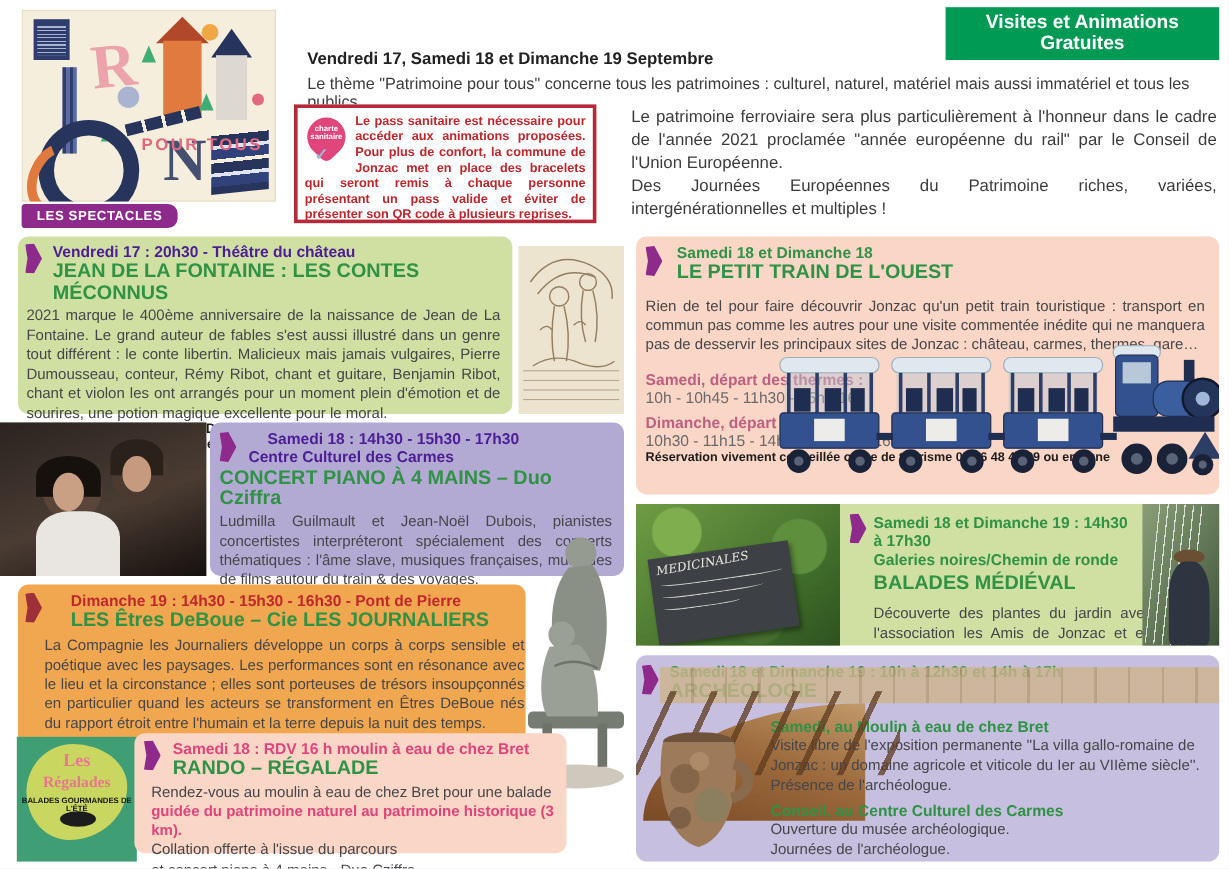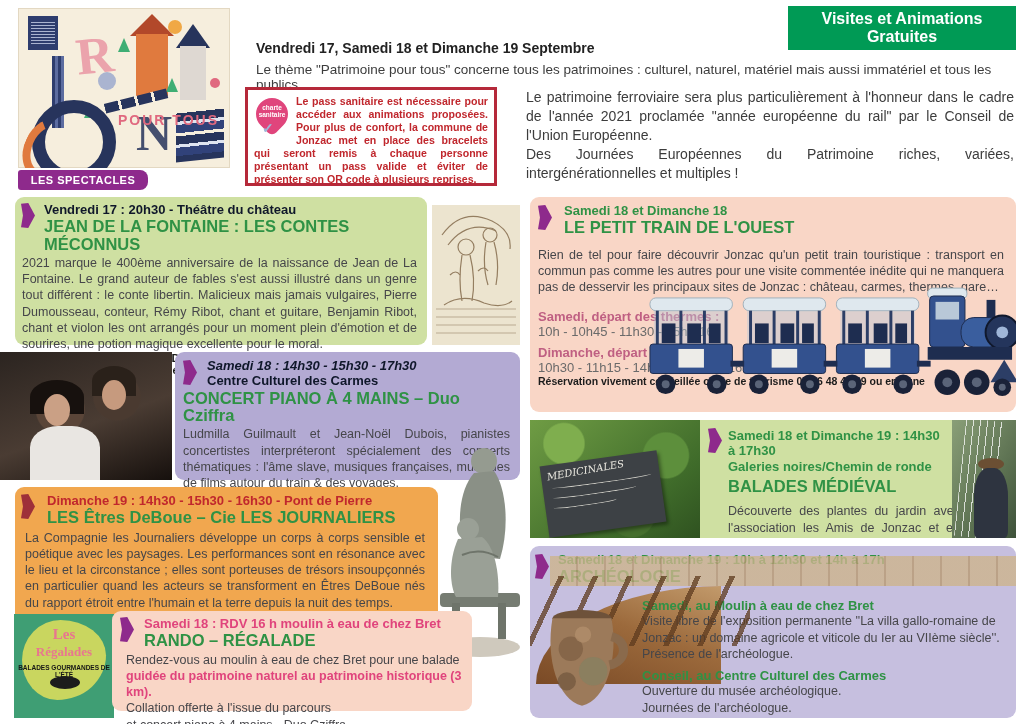--- a/index.html
+++ b/index.html
@@ -51,32 +51,32 @@
 
   .intro{left:526px;top:88px;width:488px;font-size:14px;line-height:1.35;text-align:justify;color:#3c3c3c;}
   .intro p{margin:0;}
 
   
   .card{border-radius:9px;box-sizing:border-box;}
   .arrow-icon{position:absolute;width:14px;height:25px;background:#8e2a8c;
      clip-path:polygon(0 3%,52% 0,100% 50%,52% 100%,0 97%,14% 50%);}
   .arrow-red{background:#9e3039;}
   .evt-head{font-size:13px;font-weight:bold;line-height:1.18;}
-  .purple{color:#0f172a;} .greenh{color:#2f9245;} .redh{color:#c0272d;} .pinkh{color:#e0447c;}
+  .purple{color:#4c1d95;} .greenh{color:#2f9245;} .redh{color:#c0272d;} .pinkh{color:#e0447c;}
   .evt-title{font-size:16.5px;font-weight:bold;color:#2f9245;line-height:1.05;margin-top:1px;}
   .evt-body{font-size:12.5px;line-height:1.3;text-align:justify;color:#46464a;}
   .evt-note{font-size:11.5px;font-weight:bold;color:#1c1c1c;}
   .evt-booking{font-size:10.5px;font-weight:bold;color:#1c1c1c;}
   .rose{color:#bf5f82;font-weight:bold;font-size:13px;}
   .times{font-size:13px;color:#6a6a6a;}
 
   .card-fontaine{left:15px;top:197px;width:412px;height:148px;background:#cfe0a2;padding:5px 10px 0 7px;}
   .card-concert{left:175px;top:352px;width:345px;height:128px;background:#b3aad3;padding:6px 10px 0 8px;}
   .photo-duo{left:0px;top:352px;width:172px;height:128px;}
-  .card-deboue{left:15px;top:487px;width:423px;height:154px;background:#f1a74f;padding:6px 10px 0 10px;}
+  .card-deboue{left:15px;top:487px;width:423px;height:154px;background:#f1a74f;padding:6px 10px 0 22px;}
   .card-rando{left:112px;top:611px;width:360px;height:100px;background:#f9d6c6;padding:5px 10px 0 8px;}
   .card-train{left:530px;top:197px;width:486px;height:215px;background:#f9d6c6;padding:6px 12px 0 8px;}
   .card-jardin{left:530px;top:420px;width:486px;height:118px;background:#cfe0a2;overflow:hidden;}
   .card-archeo{left:530px;top:546px;width:486px;height:172px;background:#c6bfdf;padding:6px 12px 0 6px;overflow:hidden;}
 
   
   .ph{position:absolute;overflow:hidden;}
   .engraving{left:432px;top:205px;width:88px;height:140px;background:#ece4cf;}
   .photo-duo{background:radial-gradient(circle at 35% 45%,#5a4538 0 18%,transparent 19%),
              radial-gradient(circle at 68% 35%,#4a3a30 0 16%,transparent 17%),
@@ -192,21 +192,21 @@
 
   <div class="ph photo-duo">
     <div class="duo-hair1"></div>
     <div class="duo-hair2"></div>
     <div class="duo-face1"></div>
     <div class="duo-face2"></div>
     <div class="duo-shirt"></div>
   </div>
   <div class="abs card card-concert">
     <div class="arrow-icon" style="left:8px;top:8px;"></div>
-    <div class="evt-head purple" style="margin-left:24px;font-style:italic;">Samedi 18 : 14h30 - 15h30 - 17h30</div>
+    <div class="evt-head purple" style="margin-left:40px;">Samedi 18 : 14h30 - 15h30 - 17h30</div>
     <div class="evt-head purple" style="margin-left:24px;">Centre Culturel des Carmes</div>
     <div class="evt-title">CONCERT PIANO À 4 MAINS – Duo Cziffra</div>
     <div class="evt-body" style="margin-top:2px;">Ludmilla Guilmault et Jean-Noël Dubois, pianistes concertistes interpréteront spécialement des concerts thématiques : l'âme slave, musiques françaises, musiques de films autour du train &amp; des voyages.</div>
   </div>
 
   <div class="abs card card-deboue">
     <div class="arrow-icon arrow-red" style="left:6px;top:7px;"></div>
     <div class="evt-head redh" style="margin-left:22px;">Dimanche 19 : 14h30 - 15h30 - 16h30 - Pont de Pierre</div>
     <div class="evt-title" style="margin-left:22px;">LES Êtres DeBoue – Cie LES JOURNALIERS</div>
     <div class="evt-body" style="margin-top:3px;width:400px;">La Compagnie les Journaliers développe un corps à corps sensible et poétique avec les paysages. Les performances sont en résonance avec le lieu et la circonstance ; elles sont porteuses de trésors insoupçonnés en particulier quand les acteurs se transforment en Êtres DeBoue nés du rapport étroit entre l'humain et la terre depuis la nuit des temps.</div>

